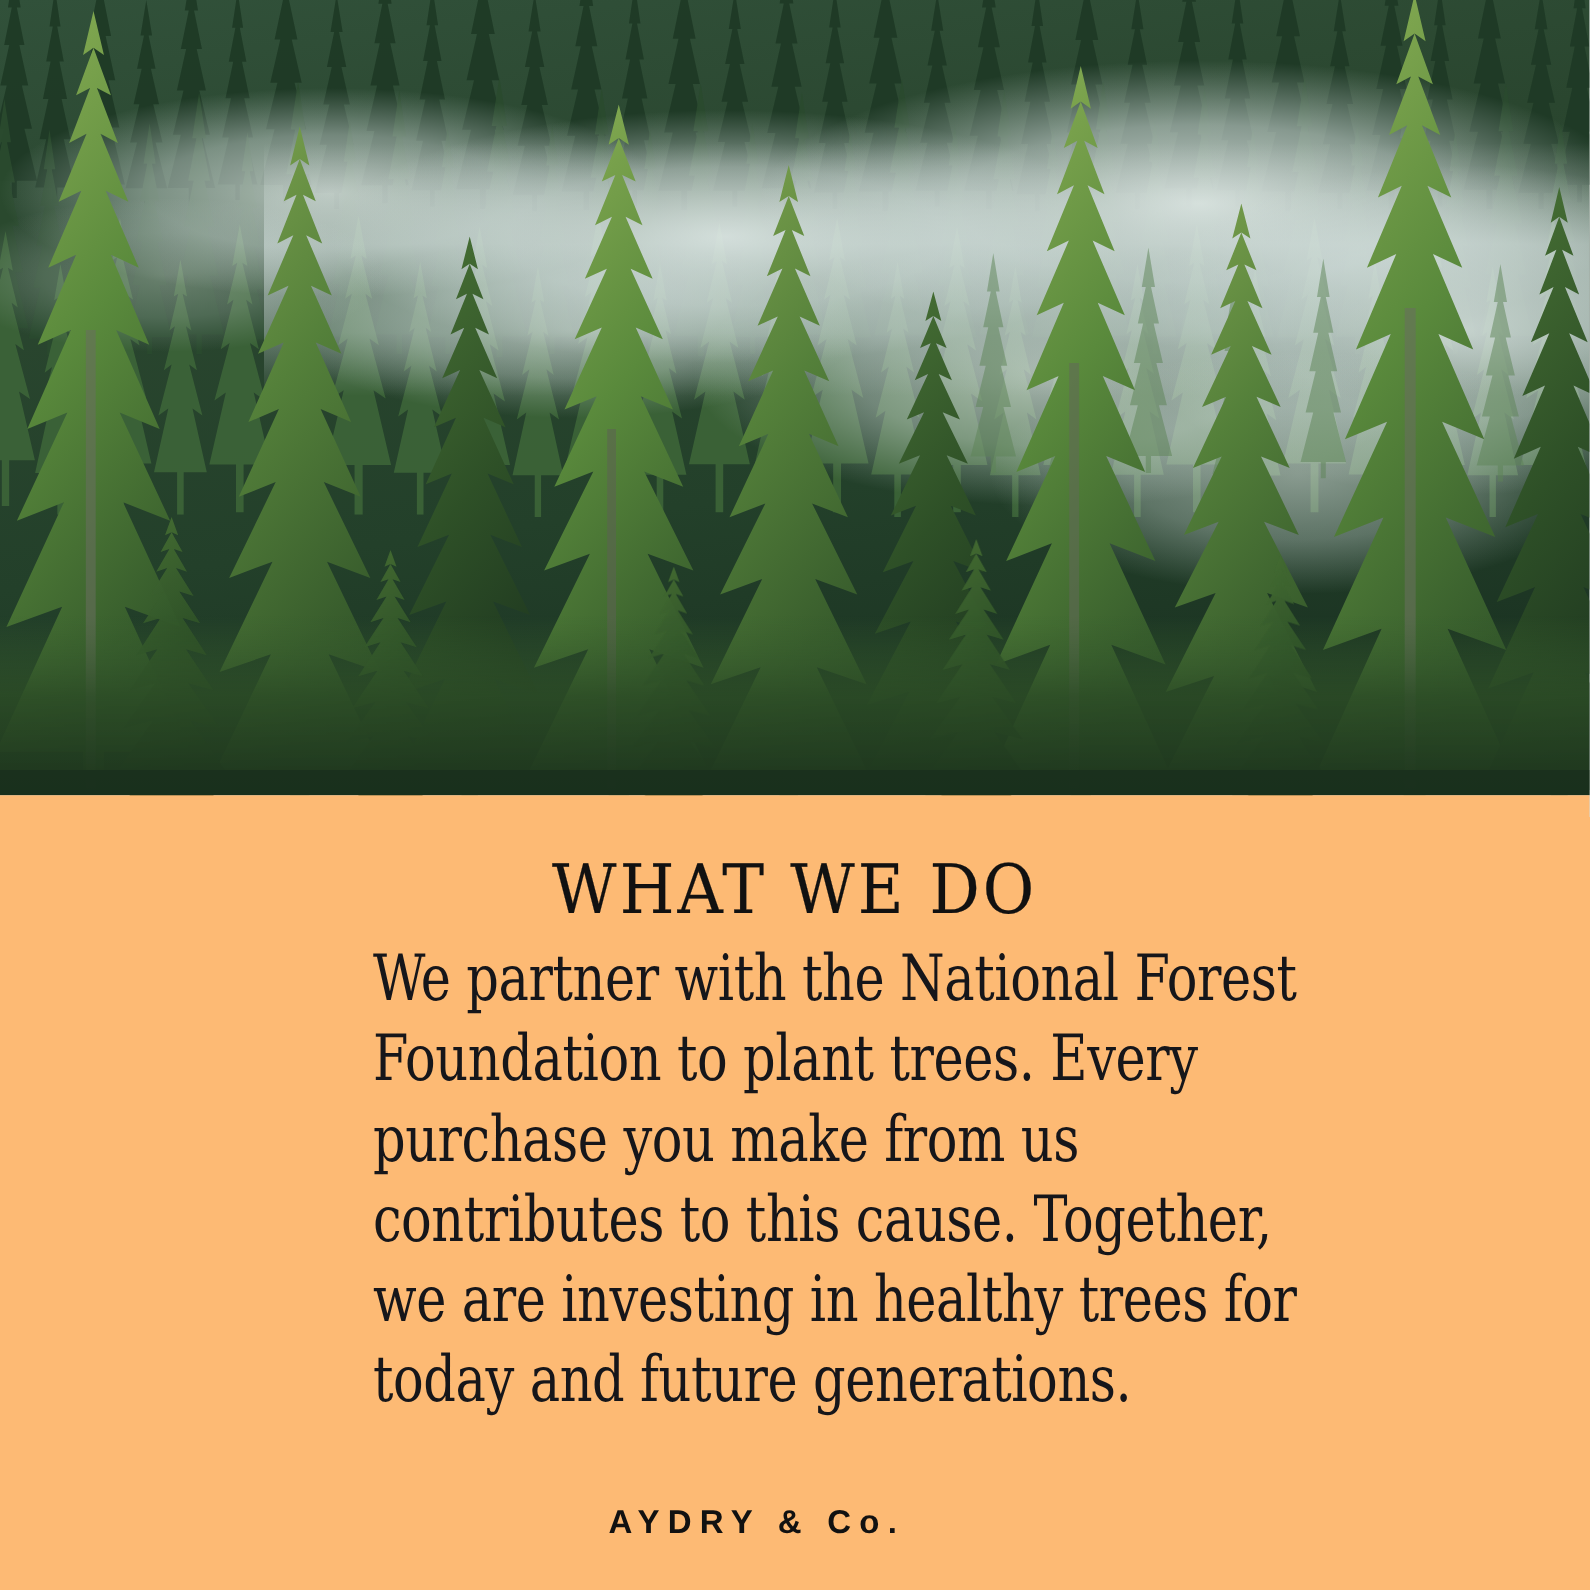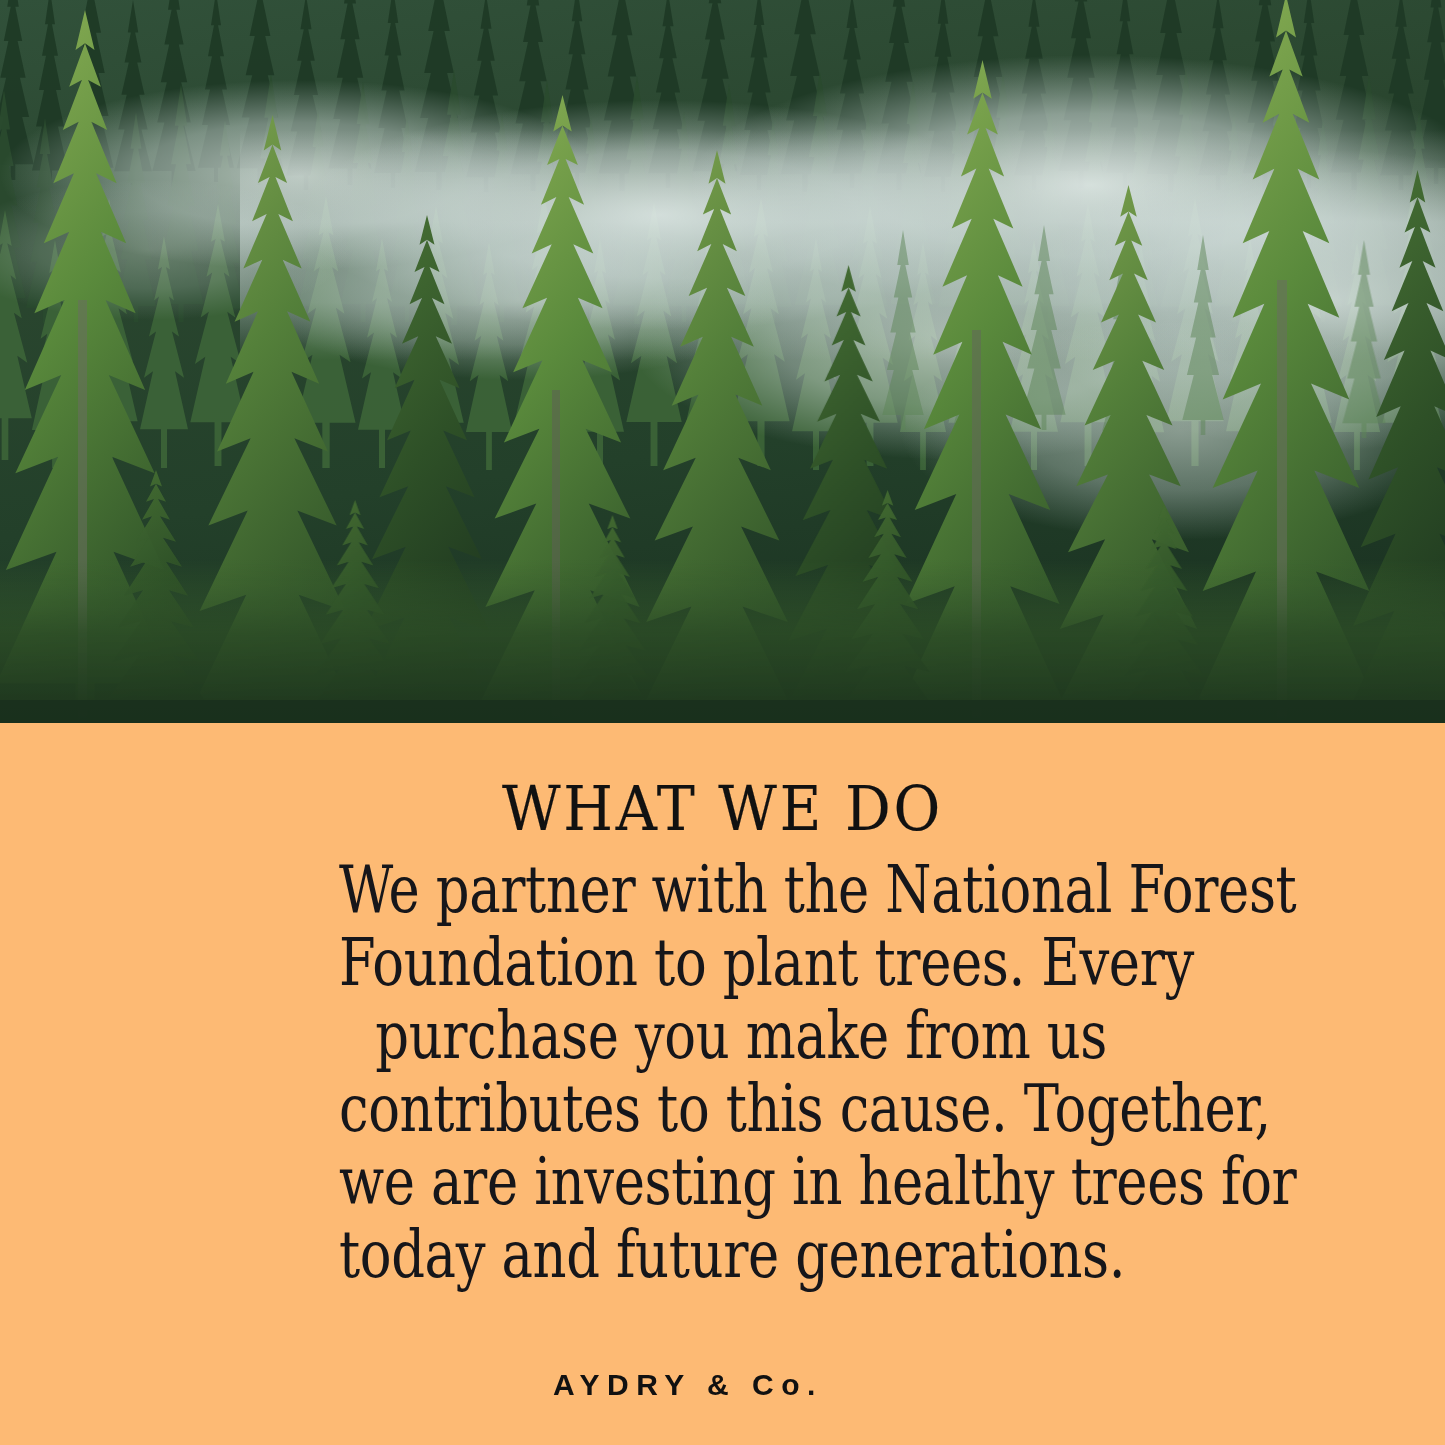--- a/index.html
+++ b/index.html
@@ -48,24 +48,24 @@
     transform:scaleX(0.92) scaleY(1.0);
     transform-origin:center top;
   }
 
   .body-copy {
     position:absolute;
     left:50%;
     top:130px;
     transform:translateX(-50%);
     width:960px;
-    text-align:right;
+    text-align:left;
     font-family:"DejaVu Serif", serif;
     font-weight:400;
-    font-size:66px;
+    font-size:58px;
     line-height:73px;
     letter-spacing:-0.5px;
     color:#16161a;
   }
   .body-copy .ln {
     display:block;
     white-space:nowrap;
     transform:scaleX(0.80);
     transform-origin:center center;
   }

